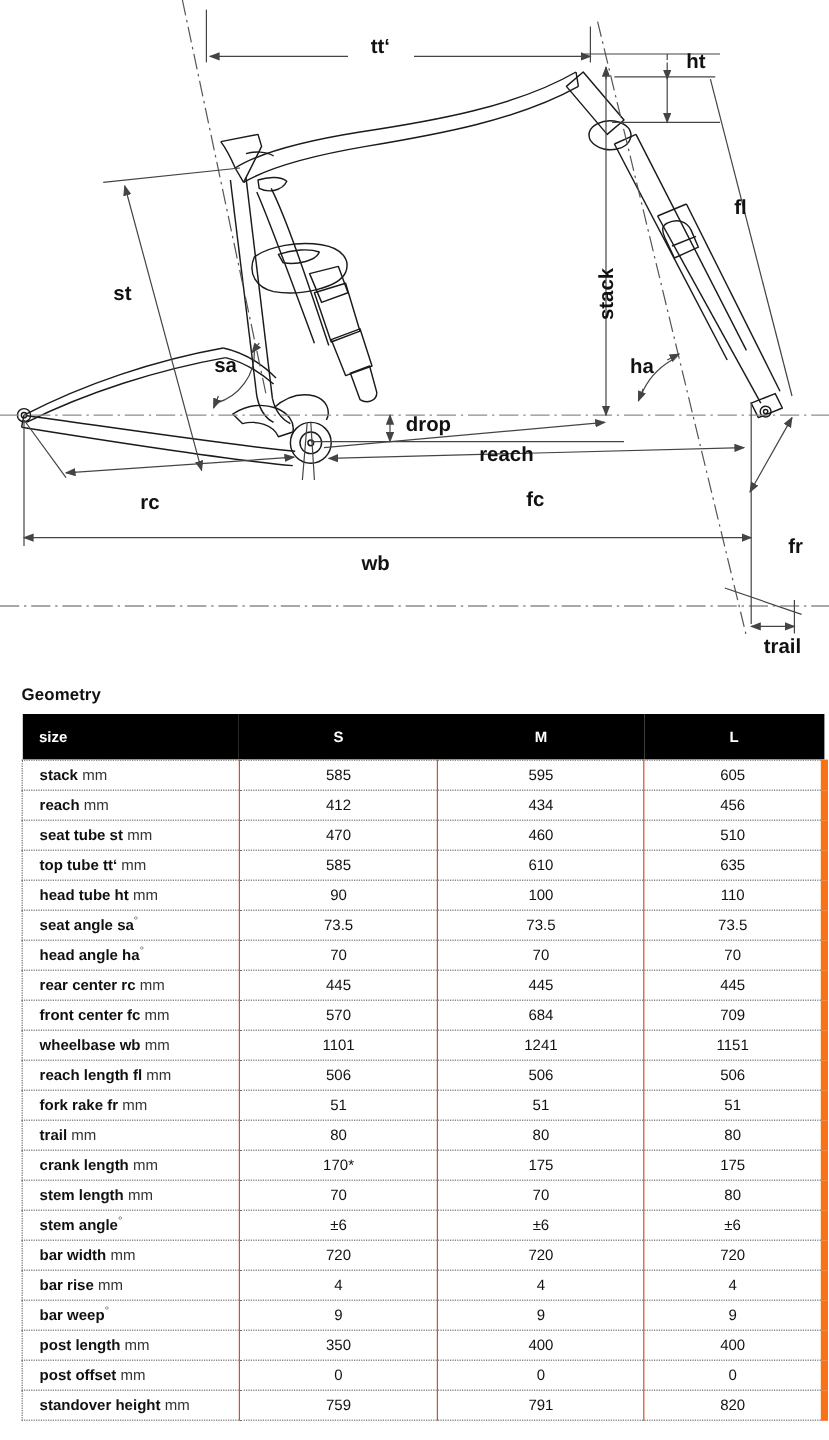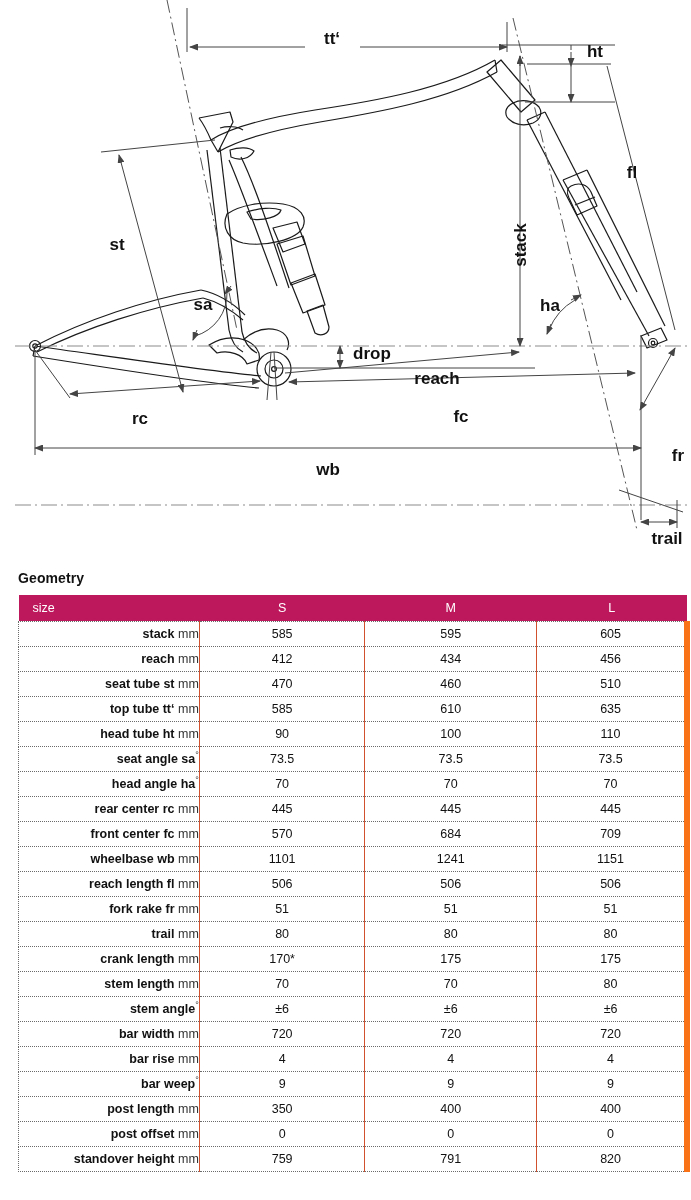--- a/index.html
+++ b/index.html
@@ -11,21 +11,21 @@
     width: 691px;
     height: 1200px;
     position: relative;
     font-family: "Liberation Sans", sans-serif;
     overflow: hidden;
   }
 
   
   #diagram-region {
     position: absolute;
-    left: 15px; top: 0;
+    left: 0; top: 0;
     width: 609px;
     height: 560px;
   }
   #diagram-svg { display: block; }
 
   .dim-label {
     font-family: "Liberation Sans", sans-serif;
     font-weight: bold;
     font-size: 17px;
     fill: #111111;
@@ -51,25 +51,25 @@
     width: 672px;
     margin-left: 14px;
     font-size: 12px;
   }
   #geometry-table col.c-label { width: 178px; }
   #geometry-table col.c-s     { width: 163px; }
   #geometry-table col.c-m     { width: 169px; }
   #geometry-table col.c-l     { width: 148px; }
 
   #geometry-table thead th {
-    background: #be185d;
+    background: #000000;
     color: #ffffff;
-    font-weight: normal;
+    font-weight: bold;
     font-size: 12.5px;
-    height: 26px;
+    height: 38px;
     padding: 0;
     border: none;
   }
   #geometry-table thead th.th-label {
     text-align: left;
     padding-left: 14px;
   }
   #geometry-table thead th.th-size { text-align: center; }
 
   #geometry-table tbody td {
@@ -77,21 +77,21 @@
     padding: 0;
     border-bottom: 1px dotted #6b6b6b;
     color: #111111;
     font-size: 12.5px;
     background: #ffffff;
   }
   #geometry-table tbody tr:first-child td {
     border-top: 1px dotted #6b6b6b;
   }
   #geometry-table tbody td.cell-label {
-    text-align: right;
+    text-align: left;
     padding-left: 14px;
     border-left: 1px dotted #6b6b6b;
   }
   #geometry-table tbody td.cell-val {
     text-align: center;
     border-left: 1px solid #d1502e;
   }
   #geometry-table tbody td.cell-val.last-col {
     border-right: 6px solid #f97316;
   }

